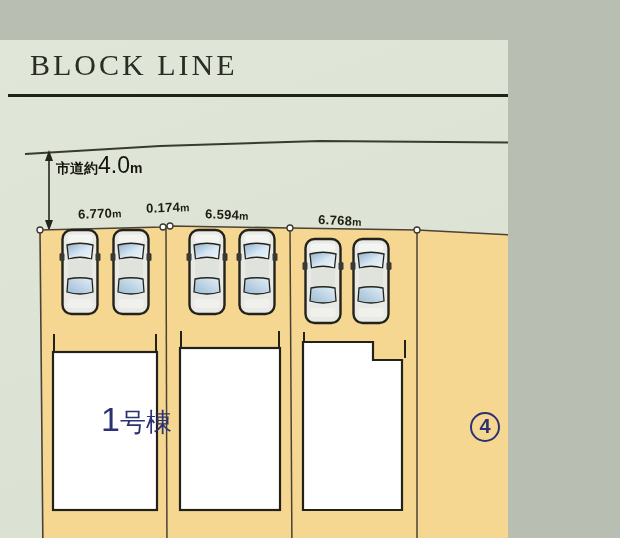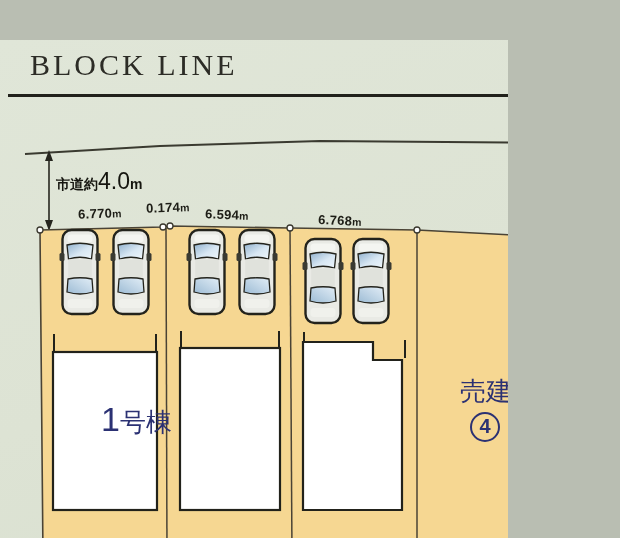--- a/index.html
+++ b/index.html
@@ -9,21 +9,21 @@
     font-family:"Liberation Sans",sans-serif;
     margin-top:40px;
   }
   .title{
     position:absolute;left:30px;top:8px;
     font-family:"Liberation Serif","DejaVu Serif",serif;
     font-size:30px;font-weight:500;letter-spacing:3px;color:#2c2c26;
   }
   .title-rule{position:absolute;left:8px;top:54px;width:597px;height:3px;background:#21211b;}
   .plan-svg{position:absolute;left:0;top:0;}
-  .road-label{position:absolute;left:56px;top:128px;white-space:nowrap;color:#15150f;}
+  .road-label{position:absolute;left:56px;top:112px;white-space:nowrap;color:#15150f;}
   .road-label .pre{font-size:14px;font-weight:700;}
   .road-label .val{font-size:23px;font-weight:500;}
   .road-label .unit{font-size:14px;font-weight:700;}
   .meas{
     position:absolute;white-space:nowrap;color:#1d1d16;
     font-size:13px;font-weight:600;letter-spacing:.3px;
   }
   .meas .u{font-size:10.5px;}
   .meas.m1{left:100px;top:166px;transform:translateX(-50%) rotate(-2deg);}
   .meas.m2{left:168px;top:160px;transform:translateX(-50%) rotate(-2deg);}
@@ -146,18 +146,17 @@
     <span class="pre">市道約</span><span class="val">4.0</span><span class="unit">m</span>
   </div>
 
   <div class="meas m1"><span>6.770</span><span class="u">m</span></div>
   <div class="meas m2"><span>0.174</span><span class="u">m</span></div>
   <div class="meas m3"><span>6.594</span><span class="u">m</span></div>
   <div class="meas m4"><span>6.768</span><span class="u">m</span></div>
 
   <div class="bldg-label b1"><span class="num">1</span><span class="suf">号棟</span></div>
 
-  <div class="sale-label">売建</div>
   <div class="unit-circle">4</div>
 
   <div class="north-label">N</div>
 
 </div>
 
 </body></html>

